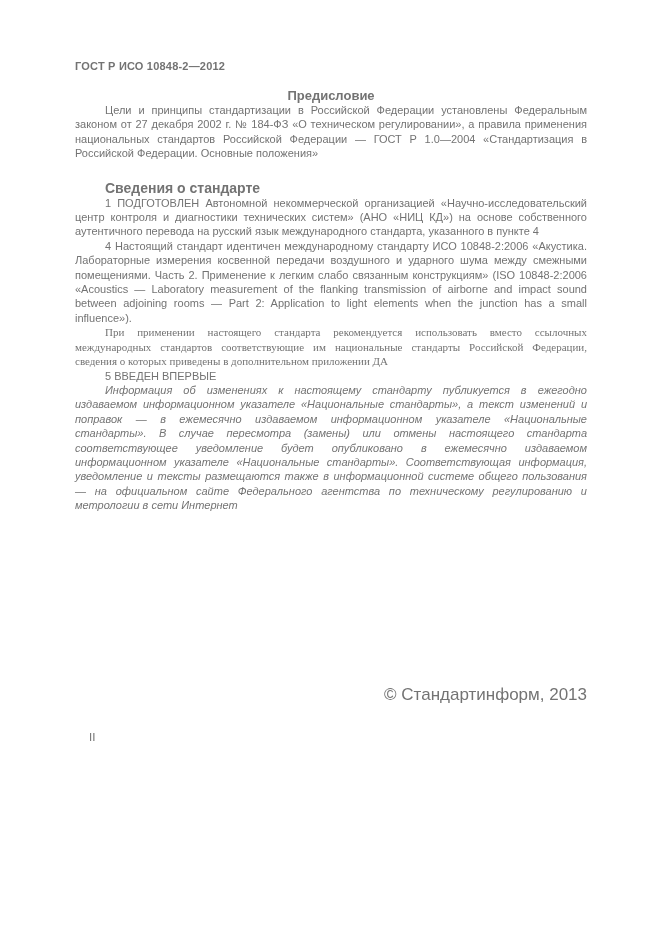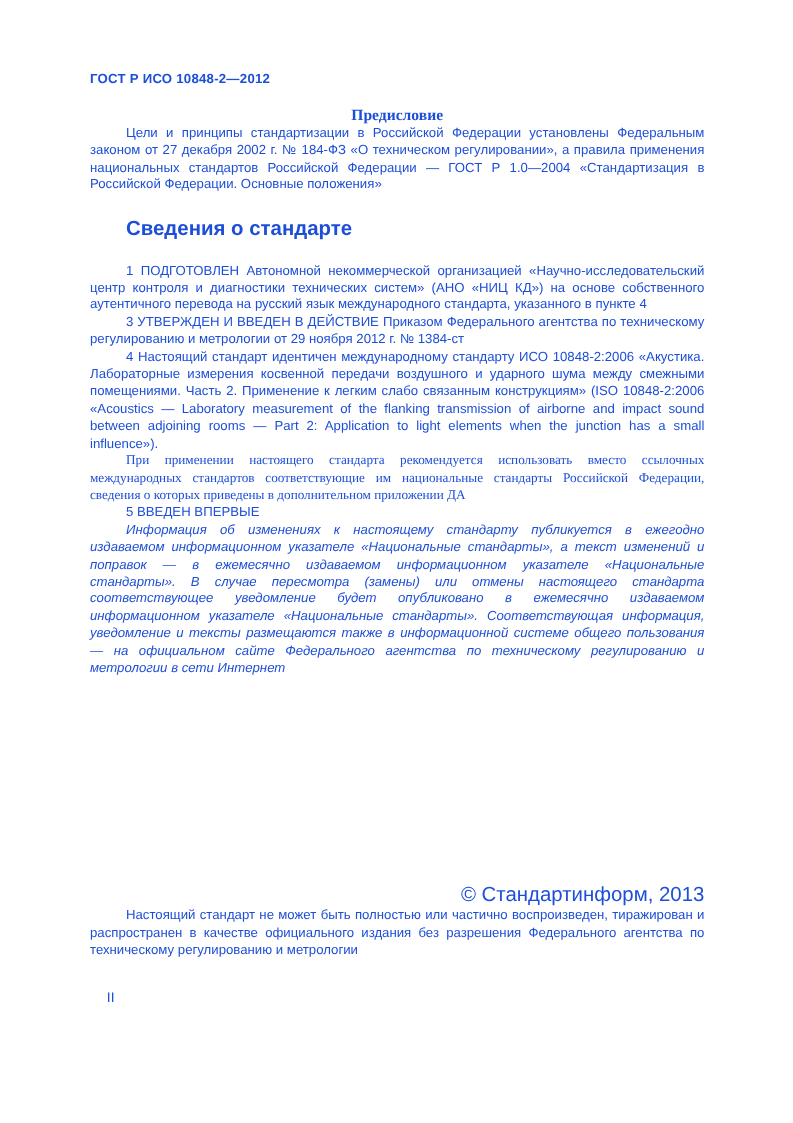--- a/index.html
+++ b/index.html
@@ -6,48 +6,47 @@
     margin: 0;
     padding: 0;
     background: #ffffff;
   }
   .page {
     position: relative;
     width: 661px;
     height: 936px;
     background: #ffffff;
     font-family: "Liberation Sans", "DejaVu Sans", sans-serif;
-    color: #1d4ed8;
+    color: #737373;
     box-sizing: border-box;
     padding: 60px 74px 0 75px;
     overflow: hidden;
   }
   .doc-code {
     font-size: 11px;
     font-weight: bold;
     letter-spacing: 0.2px;
   }
   .title {
     margin: 16px 0 0 0;
     font-size: 13px;
     font-weight: bold;
     text-align: center;
-    font-family: Liberation Serif, serif;
   }
   p.para {
     margin: 0;
     font-size: 11px;
     line-height: 14.4px;
     text-align: justify;
   }
   p.indent { text-indent: 30px; }
   .intro { margin-top: 15px; }
   .subheading {
-    margin: 19px 0 18px 30px;
-    font-size: 17px;
+    margin: 19px 0 0 30px;
+    font-size: 14px;
     font-weight: bold;
   }
   .item { margin-top: 13px; }
   .item-cont { margin-top: 0; font-family: Liberation Serif, serif; }
   .note {
     margin-top: 44px;
     font-style: italic;
   }
   .copyright {
     margin-top: 172px;
@@ -70,29 +69,27 @@
 
   <div class="title">Предисловие</div>
 
   <p class="para indent intro">Цели и принципы стандартизации в Российской Федерации установлены Федеральным законом от 27 декабря 2002 г. № 184-ФЗ «О техническом регулировании», а правила применения национальных стандартов Российской Федерации — ГОСТ Р 1.0—2004 «Стандартизация в Российской Федерации. Основные положения»</p>
 
   <p class="subheading">Сведения о стандарте</p>
 
   <p class="para indent item">1  ПОДГОТОВЛЕН  Автономной  некоммерческой  организацией  «Научно-исследовательский центр контроля и диагностики технических систем» (АНО «НИЦ КД») на основе собственного аутентичного перевода на русский язык международного стандарта, указанного в пункте 4</p>
 
 
-  <p class="para indent item">3  УТВЕРЖДЕН И ВВЕДЕН В ДЕЙСТВИЕ Приказом Федерального агентства по техническому регулированию и метрологии от 29 ноября 2012 г. № 1384-ст</p>
 
   <p class="para indent item">4  Настоящий  стандарт  идентичен  международному  стандарту  ИСО  10848-2:2006  «Акустика. Лабораторные измерения косвенной передачи воздушного и ударного шума между смежными помещениями.  Часть  2.  Применение  к  легким  слабо  связанным  конструкциям»  (ISO  10848-2:2006 «Acoustics — Laboratory measurement of the flanking transmission of airborne and impact sound between adjoining rooms — Part 2: Application to light elements when the junction has a small influence»).</p>
 
   <p class="para indent item-cont">При применении настоящего стандарта рекомендуется использовать вместо ссылочных международных стандартов соответствующие им национальные стандарты Российской Федерации, сведения о которых приведены в дополнительном приложении ДА</p>
 
   <p class="para indent item">5  ВВЕДЕН ВПЕРВЫЕ</p>
 
   <p class="para indent note">Информация  об  изменениях  к  настоящему  стандарту  публикуется  в  ежегодно  издаваемом информационном указателе «Национальные стандарты», а текст изменений и поправок — в ежемесячно издаваемом информационном указателе «Национальные стандарты». В случае пересмотра (замены) или отмены настоящего стандарта соответствующее уведомление будет опубликовано в ежемесячно издаваемом информационном указателе «Национальные стандарты». Соответствующая информация, уведомление и тексты размещаются также в информационной системе общего пользования — на официальном сайте Федерального агентства по техническому регулированию и метрологии в сети Интернет</p>
 
   <div class="copyright">© Стандартинформ, 2013</div>
 
-  <p class="para indent restriction">Настоящий стандарт не может быть полностью или частично воспроизведен, тиражирован и распространен в качестве официального издания без разрешения Федерального агентства по техническому регулированию и метрологии</p>
 
   <div class="page-number">II</div>
 
 </div>
 
 </body></html>

